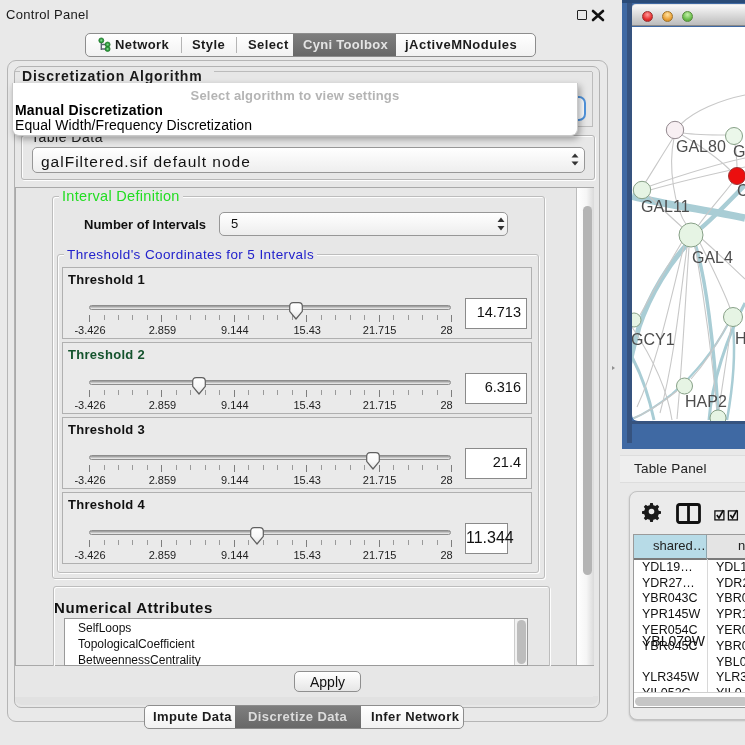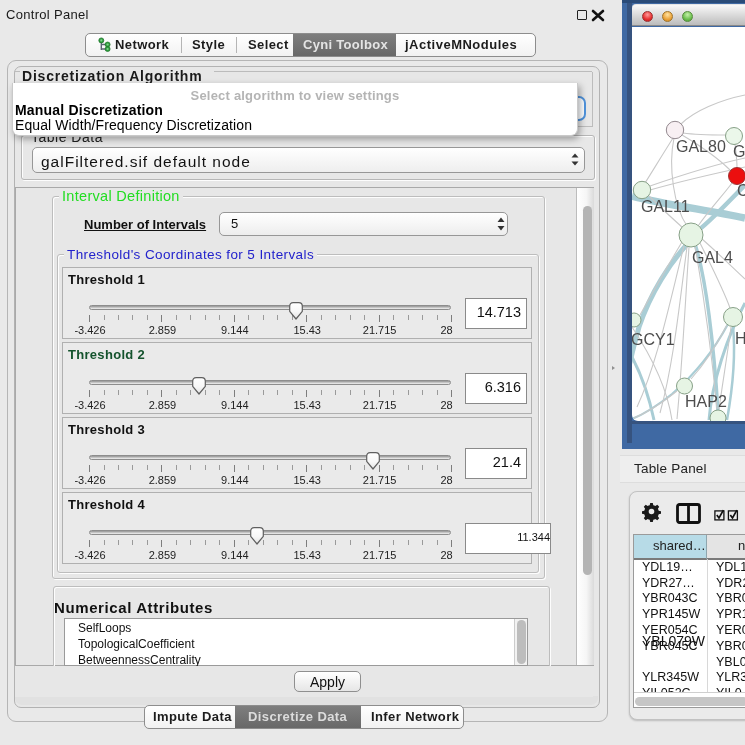--- a/index.html
+++ b/index.html
@@ -62,21 +62,21 @@
     </svg>
 
 <div class="abs" style="left:15px;top:187px;width:579px;height:479px;border:1px solid #a9a9a9;box-sizing:border-box;background:#e7e7e7;"></div>
 
 <div class="abs" style="left:576px;top:188px;width:18px;height:477px;background:linear-gradient(90deg,#ffffff,#f6f6f6 55%,#dadada);border-left:1px solid #bcbcbc;box-sizing:border-box;"></div>
 <div class="abs" style="left:582.5px;top:206px;width:9px;height:369px;background:#b4b4b4;border-radius:5px;"></div>
 
 <div class="abs" style="left:52px;top:196px;width:491px;height:381px;border:1px solid #bdbdbd;border-radius:3px;box-shadow:1px 1px 0 rgba(255,255,255,0.9),inset 1px 1px 0 rgba(255,255,255,0.9);"></div>
 <div class="lbl" style="left:59px;top:188px;font-size:14.5px;color:#22dd22;background:#e7e7e7;padding:0 3px;letter-spacing:0.3px;">Interval Definition</div>
 
-<div class="lbl" style="left:84px;top:217px;font-size:13px;font-weight:bold;color:#111;text-decoration:underline;">Number of Intervals</div>
+<div class="lbl" style="left:84px;top:217px;font-size:13px;font-weight:bold;color:#111;">Number of Intervals</div>
 <div class="abs" style="left:219px;top:212px;width:289px;height:24px;background:linear-gradient(#ffffff,#ededed);border:1px solid #979797;border-radius:5px;box-sizing:border-box;"></div>
 <div class="lbl" style="left:231px;top:216px;font-size:13px;color:#111;">5</div>
 <svg class="abs" style="left:495px;top:215px;" width="12" height="18" viewBox="0 0 12 18">
       <path d="M2.5 7 L6 2.5 L9.5 7 Z M2.5 11 L6 15.5 L9.5 11 Z" fill="#333"></path>
     </svg>
 
 <div class="abs" style="left:57px;top:254px;width:480px;height:317px;border:1px solid #bdbdbd;border-radius:3px;box-shadow:1px 1px 0 rgba(255,255,255,0.9),inset 1px 1px 0 rgba(255,255,255,0.9);"></div>
 <div class="lbl" style="left:64px;top:247px;font-size:13.5px;color:#2222cc;background:#e7e7e7;padding:0 3px;letter-spacing:0.4px;">Threshold's Coordinates for 5 Intervals</div>
 
 <div class="abs" style="left:62px;top:267px;width:470px;height:72px;border:1px solid #b0b0b0;background:#eaeaea;box-sizing:border-box;"></div>
@@ -255,21 +255,21 @@
 <svg class="abs" style="left:248.1px;top:525.5px;" width="18" height="19" viewBox="0 0 18 19">
       <defs>
         <linearGradient id="thg3" x1="0" y1="0" x2="0" y2="1">
           <stop offset="0" stop-color="#ffffff"></stop>
           <stop offset="0.55" stop-color="#f7f7f7"></stop>
           <stop offset="1" stop-color="#e3e3e3"></stop>
         </linearGradient>
       </defs>
       <path d="M2.7,10.3 L2.7,5.2 Q2.7,1.7 6.2,1.7 L11.8,1.7 Q15.3,1.7 15.3,5.2 L15.3,10.3 L9,18 Z" fill="url(#thg3)" stroke="#5f5f5f" stroke-width="1.2" stroke-linejoin="round"></path>
     </svg>
-<div class="abs" style="left:465px;top:523px;width:86px;height:31px;background:#ffffff;border:1px solid #8a8a8a;box-sizing:border-box;font-size:11px;color:#111;text-align:right;line-height:27px;">11.344</div>
+<div class="abs" style="left:465px;top:523px;width:43px;height:31px;background:#ffffff;border:1px solid #8a8a8a;box-sizing:border-box;font-size:16px;color:#111;text-align:right;line-height:27px;">11.344</div>
 
 <div class="abs" style="left:53px;top:586px;width:495px;height:100px;border:1px solid #bdbdbd;border-radius:3px;box-shadow:1px 1px 0 rgba(255,255,255,0.9),inset 1px 1px 0 rgba(255,255,255,0.9);"></div>
 <div class="lbl" style="left:54px;top:599px;font-size:15px;font-weight:bold;color:#111;letter-spacing:0.6px;">Numerical Attributes</div>
 <div class="abs" style="left:64px;top:618px;width:464px;height:48px;background:#ffffff;border:1px solid #9a9a9a;box-sizing:border-box;"></div>
 <div class="lbl" style="left:78px;top:621px;font-size:12px;color:#111;">SelfLoops</div>
 <div class="lbl" style="left:78px;top:637px;font-size:12px;color:#111;">TopologicalCoefficient</div>
 <div class="lbl" style="left:78px;top:653px;font-size:12px;color:#111;">BetweennessCentrality</div>
 <div class="abs" style="left:514px;top:619px;width:13px;height:46px;background:#f2f2f2;border-left:1px solid #cccccc;box-sizing:border-box;"></div>
 <div class="abs" style="left:517px;top:620px;width:9px;height:44px;background:#bdbdbd;border-radius:4.5px;"></div>
 

